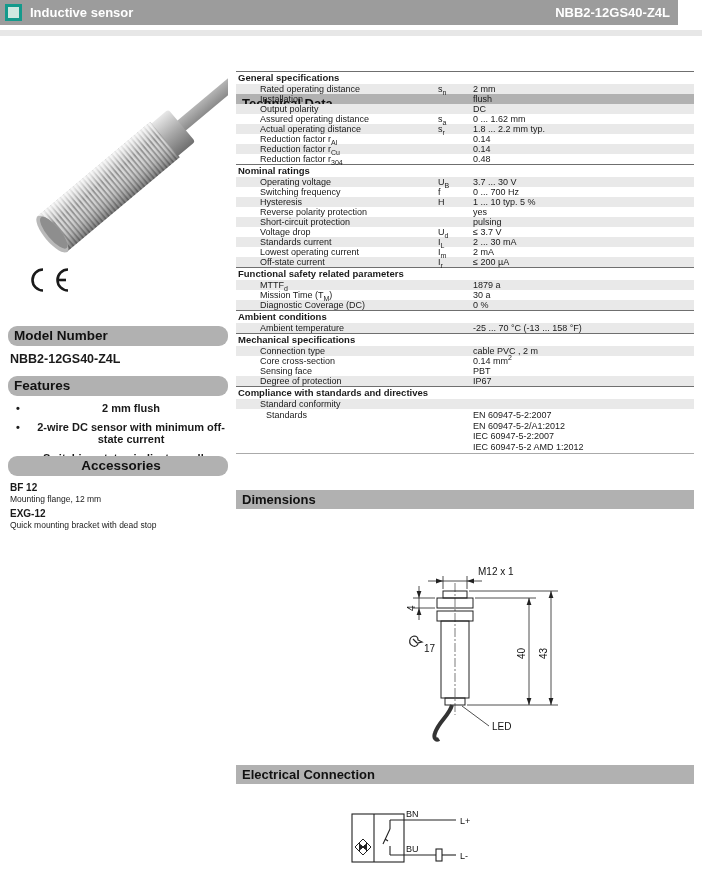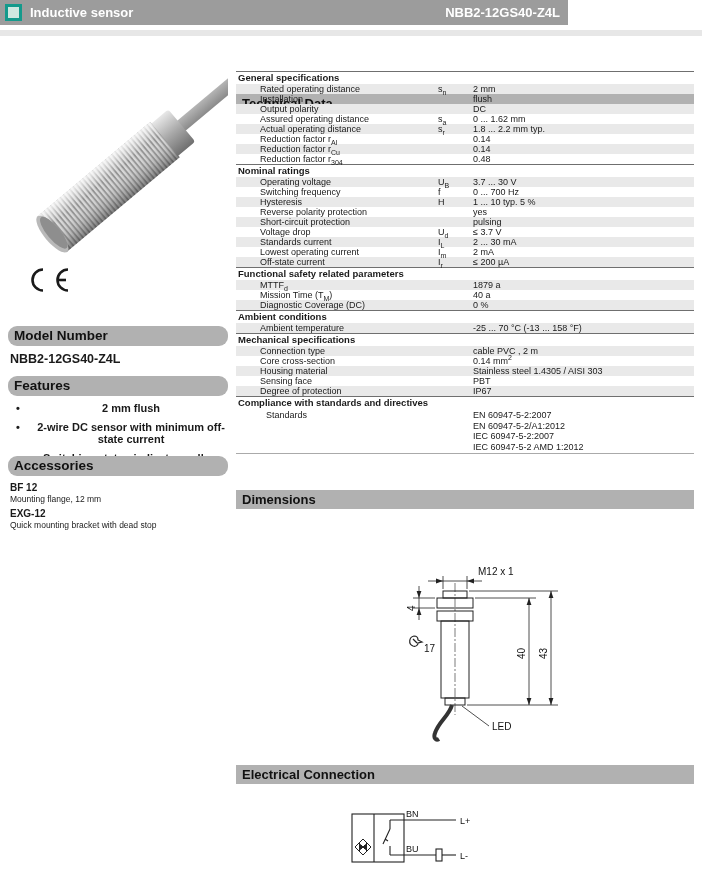--- a/index.html
+++ b/index.html
@@ -2,38 +2,38 @@
 <html><head>
 <meta charset="utf-8">
 <style>
   html,body{margin:0;padding:0;}
   body{
     width:702px;height:891px;position:relative;background:#ffffff;
     font-family:"Liberation Sans","DejaVu Sans",sans-serif;color:#1a1a1a;
     -webkit-font-smoothing:antialiased;overflow:hidden;
   }
   
-  .top-bar{position:absolute;left:0;top:0;width:568px;height:25px;background:#9c9c9c;}
+  .top-bar{position:absolute;left:0;top:0;width:678px;height:25px;background:#9c9c9c;}
   .brand-square{position:absolute;left:5px;top:4px;width:17px;height:17px;background:#cfe8e1;border:3px solid #149a8c;box-sizing:border-box;}
   .top-title{position:absolute;left:30px;top:0;height:25px;line-height:25px;color:#ffffff;font-weight:bold;font-size:13px;}
   .top-model{position:absolute;right:8px;top:0;height:25px;line-height:25px;color:#ffffff;font-weight:bold;font-size:13px;}
   .sub-strip{position:absolute;left:0;top:30px;width:702px;height:6px;background:#e7e7e7;}
 
   
   .left-col{position:absolute;left:8px;top:40px;width:220px;}
   .photo-box{position:absolute;left:0;top:0;width:220px;height:258px;background:#ffffff;}
   .ce-box{position:absolute;left:16px;top:226px;width:48px;height:28px;}
   .side-bar-head{position:absolute;left:0;width:220px;height:20px;background:#b1b1b1;font-weight:bold;font-size:13.5px;line-height:20px;padding-left:6px;box-sizing:border-box;color:#111;border-radius:9px;}
   .model-head{top:286px;}
   .model-value{position:absolute;left:2px;top:312px;font-weight:bold;font-size:12.5px;}
   .features-head{top:336px;}
   .features-list{position:absolute;left:2px;top:362px;width:218px;margin:0;padding:0;list-style:none;}
   .features-list li{position:relative;padding-left:24px;margin-bottom:6px;font-weight:bold;font-size:11px;line-height:12.5px;text-align:center;}
   .features-list li::before{content:"•";position:absolute;left:6px;top:0;}
-  .accessories-head{top:416px;}
+  .accessories-head{top:416px;text-align:center;}
   .acc-item-name{position:absolute;left:2px;font-weight:bold;font-size:10px;}
   .acc-item-desc{position:absolute;left:2px;font-size:8.5px;color:#222;}
   .acc-n1{top:442px;} .acc-d1{top:454px;} .acc-n2{top:468px;} .acc-d2{top:480px;}
   .section-bar{width:458px;height:19px;background:#b1b1b1;font-weight:bold;font-size:13px;line-height:19px;padding-left:6px;box-sizing:border-box;color:#111;}
   .tech-bar{position:absolute;left:236px;top:52px;margin-top:42px;}
   .tech-table{position:absolute;left:236px;top:71px;width:458px;border-bottom:1px solid #aaa;}
   .sec-title{border-top:1px solid #6f6f6f;font-weight:bold;font-size:9.5px;line-height:12px;padding-left:2px;background:#fff;}
   .trow{display:flex;min-height:10px;line-height:10px;font-size:9px;}
   .trow.shade{background:#e9e9e9;}
   .c-label{flex:0 0 202px;padding-left:24px;box-sizing:border-box;}
@@ -215,21 +215,21 @@
     </div>
     <div class="sec-title">Functional safety related parameters</div>
     <div class="trow shade">
       <span class="c-label">MTTF<sub>d</sub></span>
       <span class="c-sym"></span>
       <span class="c-val">1879 a</span>
     </div>
     <div class="trow">
       <span class="c-label">Mission Time (T<sub>M</sub>)</span>
       <span class="c-sym"></span>
-      <span class="c-val">40 a</span>
+      <span class="c-val">30 a</span>
     </div>
     <div class="trow shade">
       <span class="c-label">Diagnostic Coverage (DC)</span>
       <span class="c-sym"></span>
       <span class="c-val">0 %</span>
     </div>
     <div class="sec-title">Ambient conditions</div>
     <div class="trow shade">
       <span class="c-label">Ambient temperature</span>
       <span class="c-sym"></span>
@@ -239,36 +239,36 @@
     <div class="trow shade">
       <span class="c-label">Connection type</span>
       <span class="c-sym"></span>
       <span class="c-val">cable PVC , 2 m</span>
     </div>
     <div class="trow">
       <span class="c-label">Core cross-section</span>
       <span class="c-sym"></span>
       <span class="c-val">0.14 mm<sup>2</sup></span>
     </div>
-    <div class="trow shade">
-      <span class="c-label">Housing material</span>
-      <span class="c-sym"></span>
-      <span class="c-val">Stainless steel 1.4305 / AISI 303</span>
-    </div>
     <div class="trow">
       <span class="c-label">Sensing face</span>
       <span class="c-sym"></span>
       <span class="c-val">PBT</span>
     </div>
     <div class="trow shade">
       <span class="c-label">Degree of protection</span>
       <span class="c-sym"></span>
       <span class="c-val">IP67</span>
     </div>
     <div class="sec-title">Compliance with standards and directives</div>
+    <div class="trow shade">
+      <span class="c-label">Standard conformity</span>
+      <span class="c-sym"></span>
+      <span class="c-val"></span>
+    </div>
     <div class="trow multi">
       <span class="c-label ind2">Standards</span>
       <span class="c-sym"></span>
       <span class="c-val">EN 60947-5-2:2007<br>EN 60947-5-2/A1:2012<br>IEC 60947-5-2:2007<br>IEC 60947-5-2 AMD 1:2012</span>
     </div>
   </div>
 
 <div class="section-bar dim-bar">Dimensions</div>
 <div class="dim-figure">
   <svg width="210" height="195" viewBox="0 0 210 195">

